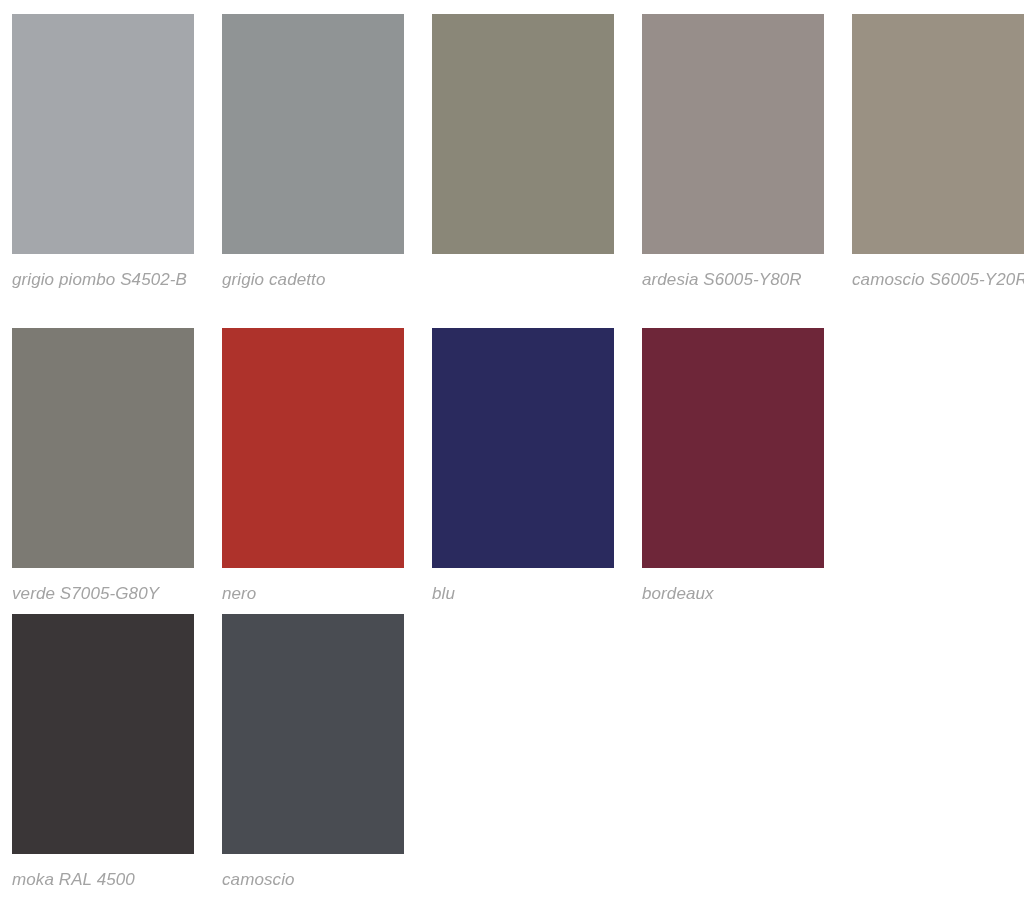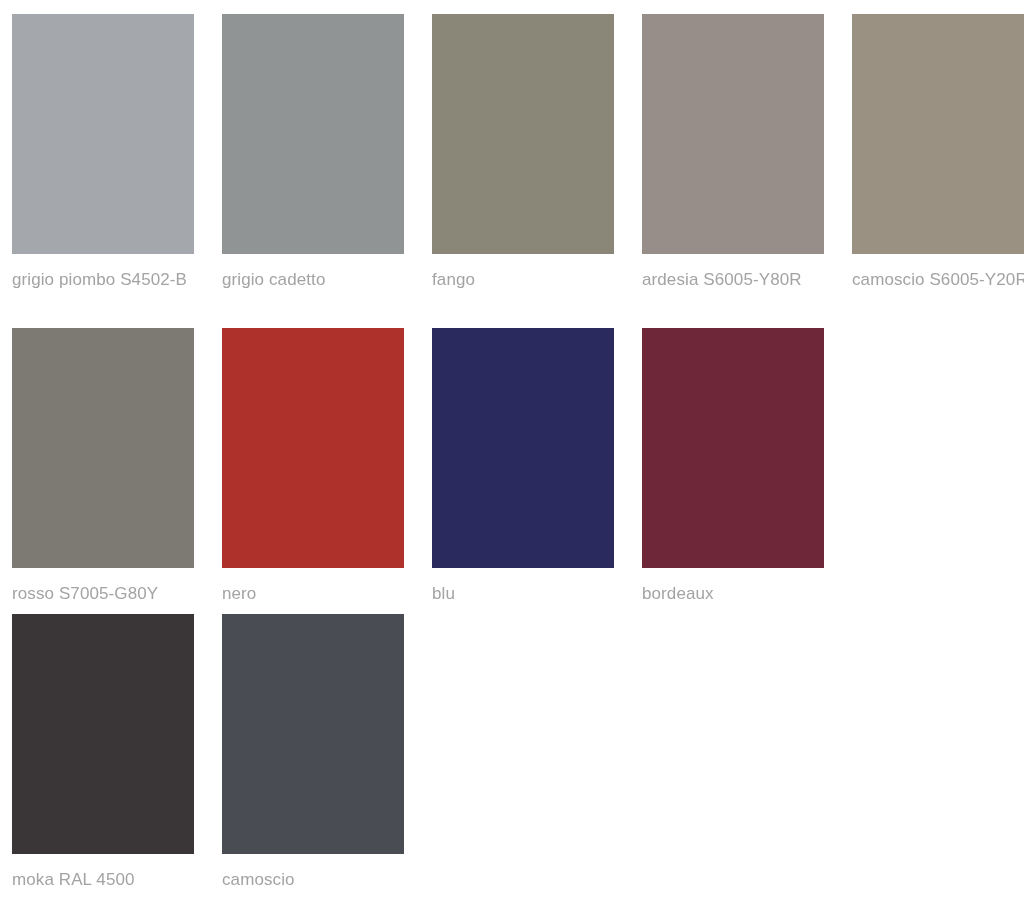--- a/index.html
+++ b/index.html
@@ -39,20 +39,21 @@
   .row-1 .swatch-chip { height: 240px; }
   .row-2 .swatch-chip { height: 240px; }
   .row-3 .swatch-chip { height: 240px; }
   .swatch-label {
     font-size: 17px;
     line-height: 28px;
     color: #a3a3a3;
     letter-spacing: 0.1px;
     padding-top: 12px;
     word-wrap: break-word;
+    font-style: italic;
   }
   .row-1 { margin-bottom: 6px; }
   .row-2 { margin-bottom: 6px; }
   .row-1 .swatch-label { min-height: 56px; }
   .row-2 .swatch-label { min-height: 28px; }
   .row-3 .swatch-label { min-height: 28px; }
 </style>
 </head>
 <body>
 
@@ -62,36 +63,35 @@
     <div class="swatch-cell">
       <div class="swatch-chip" style="background-color: rgb(164, 167, 171);"></div>
       <div class="swatch-label">grigio piombo S4502-B</div>
     </div>
     <div class="swatch-cell">
       <div class="swatch-chip" style="background-color: rgb(144, 148, 149);"></div>
       <div class="swatch-label">grigio cadetto</div>
     </div>
     <div class="swatch-cell">
       <div class="swatch-chip" style="background-color: rgb(138, 135, 120);"></div>
-      <div class="swatch-label">fango</div>
     </div>
     <div class="swatch-cell">
       <div class="swatch-chip" style="background-color: rgb(151, 142, 138);"></div>
       <div class="swatch-label">ardesia S6005-Y80R</div>
     </div>
     <div class="swatch-cell">
       <div class="swatch-chip" style="background-color: rgb(154, 145, 131);"></div>
       <div class="swatch-label">camoscio S6005-Y20R</div>
     </div>
   </div>
 
   <div class="swatch-row row-2">
     <div class="swatch-cell">
       <div class="swatch-chip" style="background-color: rgb(124, 122, 115);"></div>
-      <div class="swatch-label">rosso S7005-G80Y</div>
+      <div class="swatch-label">verde S7005-G80Y</div>
     </div>
     <div class="swatch-cell">
       <div class="swatch-chip" style="background-color: rgb(174, 50, 43);"></div>
       <div class="swatch-label">nero</div>
     </div>
     <div class="swatch-cell">
       <div class="swatch-chip" style="background-color: rgb(42, 42, 94);"></div>
       <div class="swatch-label">blu</div>
     </div>
     <div class="swatch-cell">

